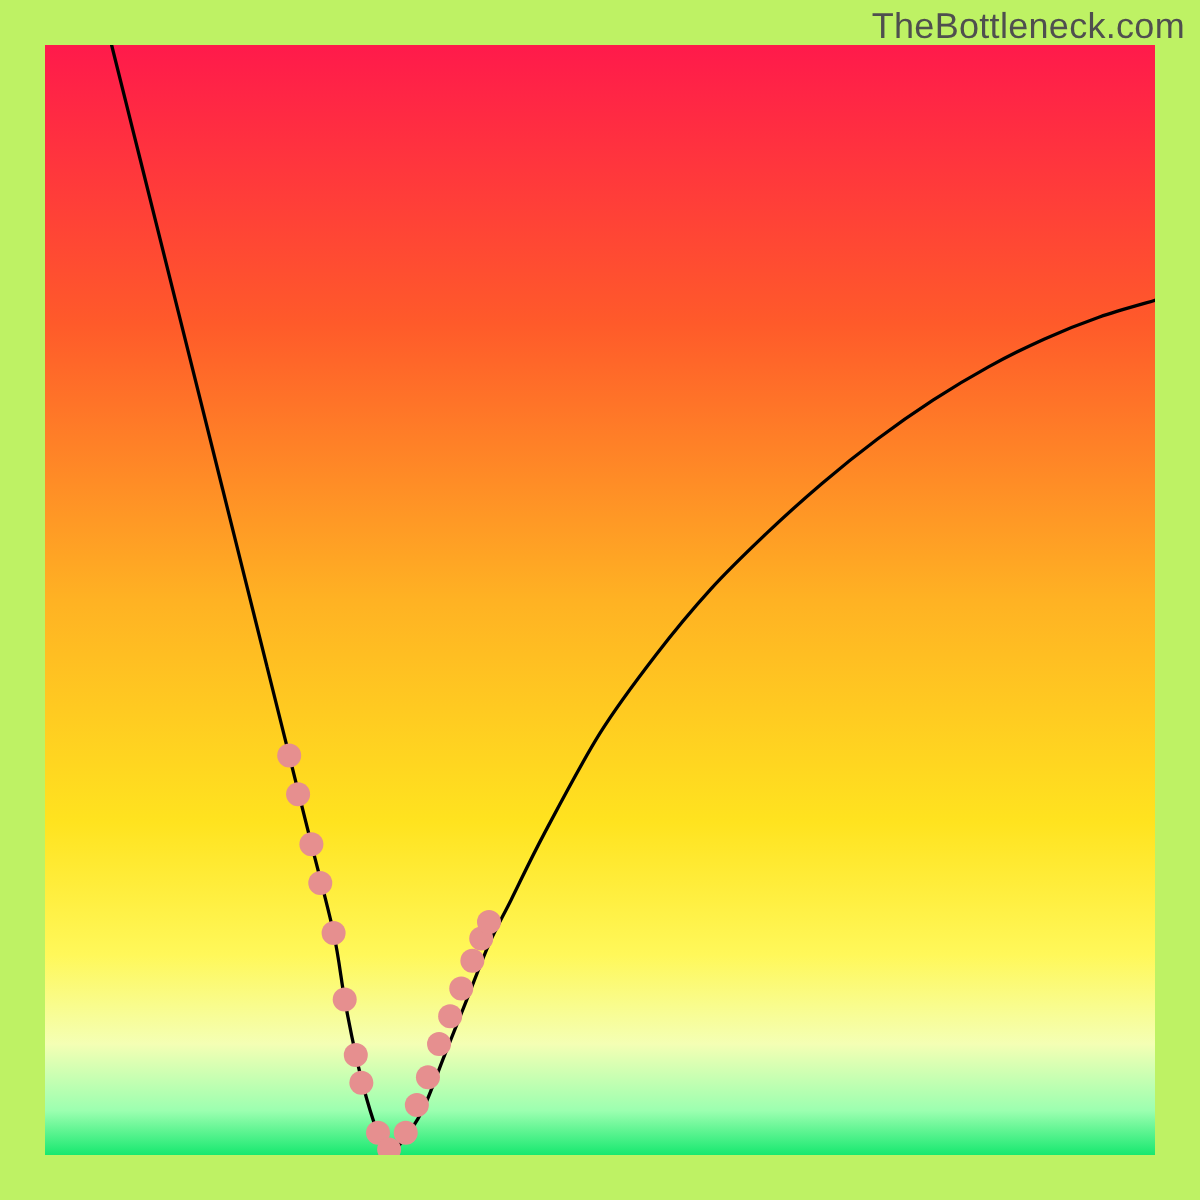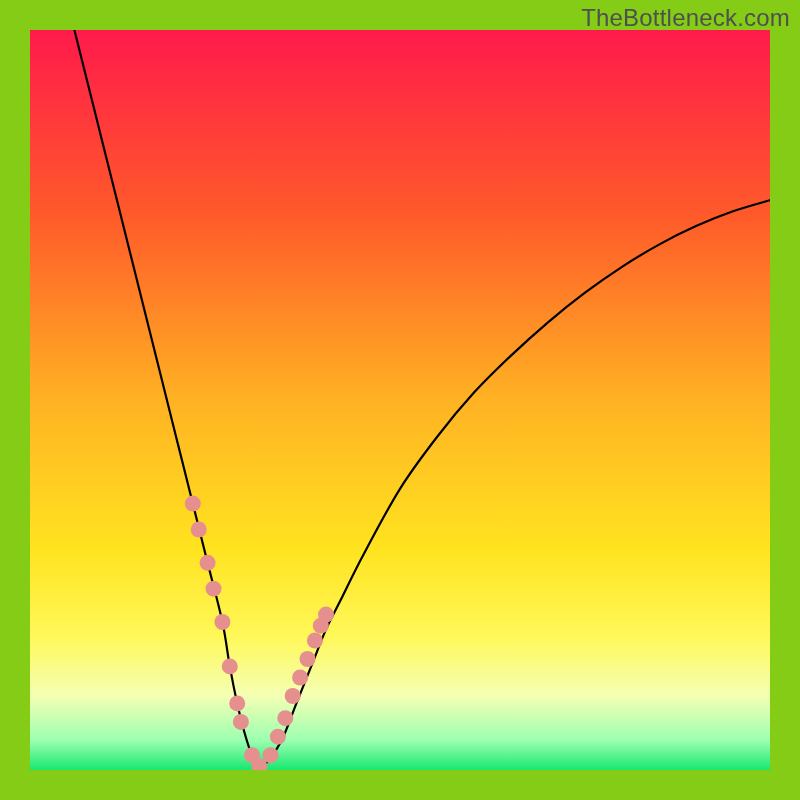--- a/index.html
+++ b/index.html
@@ -8,21 +8,21 @@
     width: 800px;
     height: 800px;
     background: #000;
     font-family: Arial, Helvetica, sans-serif;
     overflow: hidden;
   }
   .frame {
     position: absolute;
     left: 0; top: 0;
     width: 800px; height: 800px;
-    background: #84cc16;
+    background: #bef264;
   }
   .plot {
     position: absolute;
     left: 30px; top: 30px;
     width: 740px; height: 740px;
     overflow: hidden;
   }
   .watermark {
     position: absolute;
     top: 4px;

